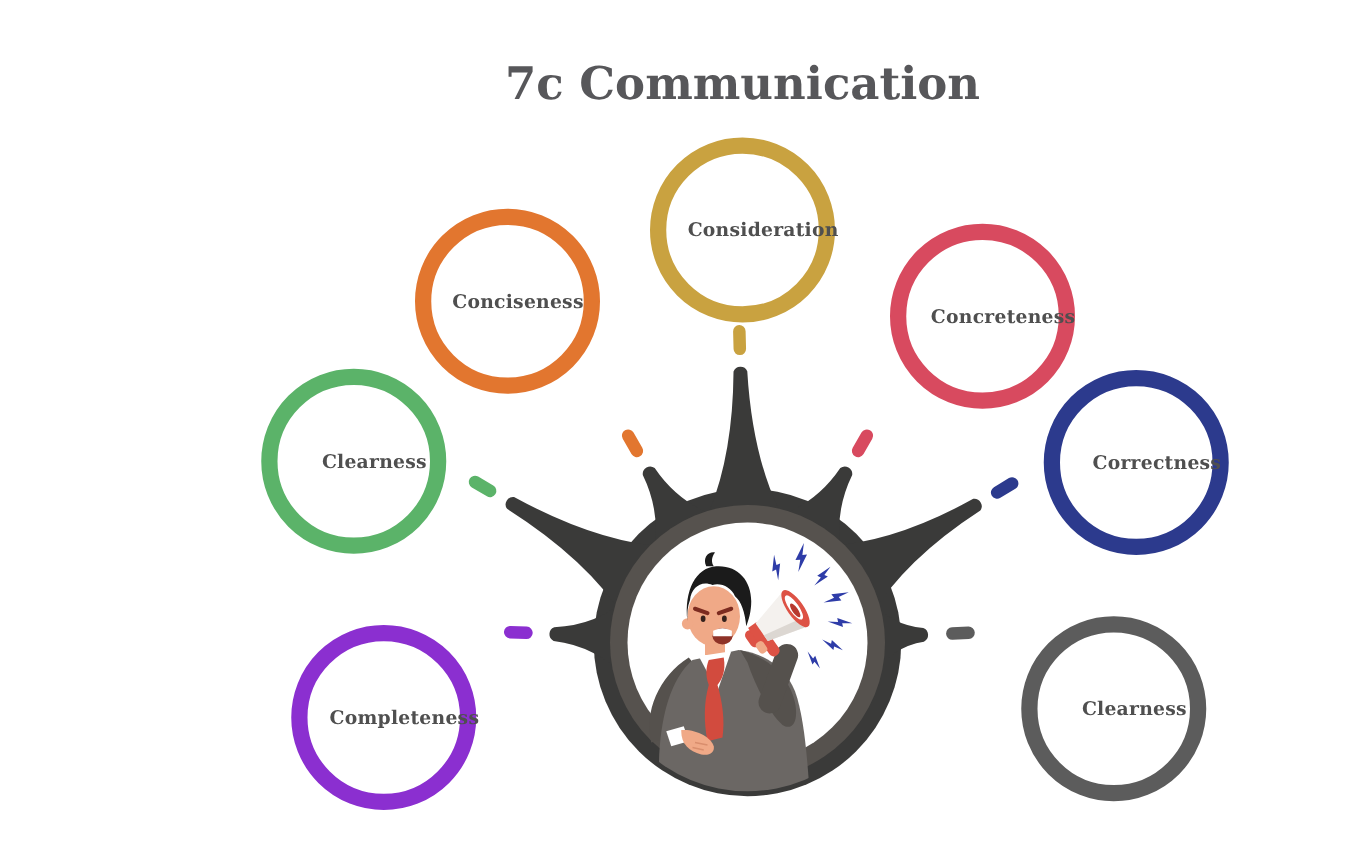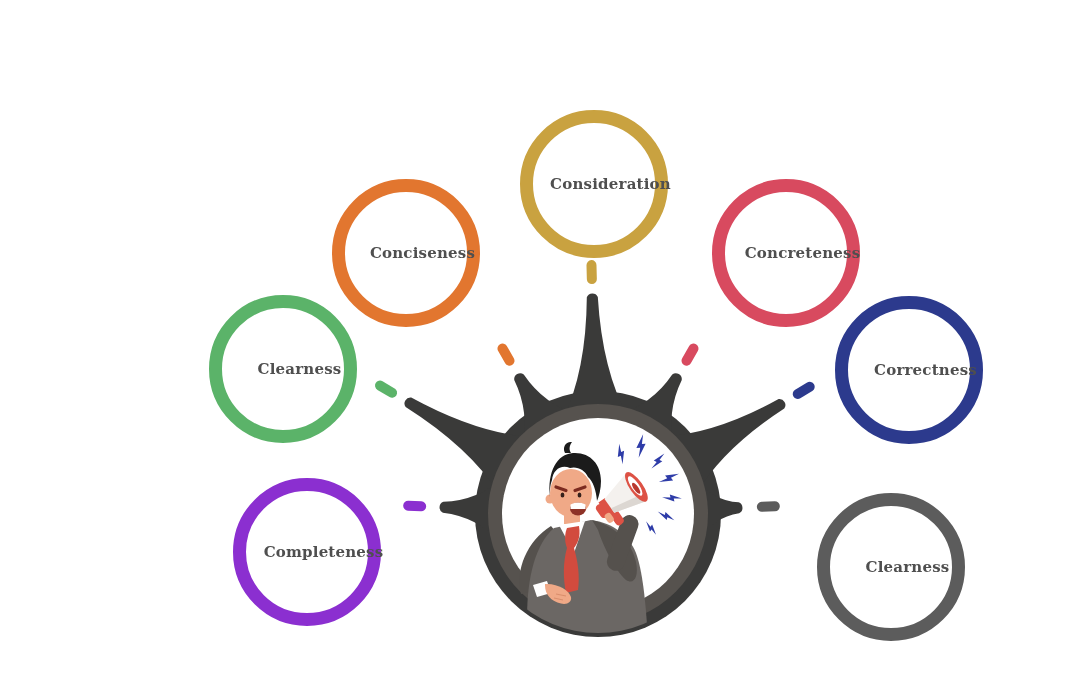--- a/index.html
+++ b/index.html
@@ -33,32 +33,33 @@
   .node-label{
     font-size:15px;
     font-weight:bold;
     color:#4f4f4f;
     white-space:nowrap;
     letter-spacing:0.2px;
     margin-left:33px;
   }
   
   .n-consideration{left:520px;top:110px;}
-  .n-conciseness {left:332px;top:179px;}
+  .n-conciseness {left:332px;top:167px;justify-content:flex-end;}
   .n-clearness   {left:209px;top:295px;}
-  .n-completeness{left:233px;top:478px;}
+  .n-completeness{left:233px;top:500px;}
   .n-concreteness{left:712px;top:179px;}
   .n-correctness {left:835px;top:296px;}
   .n-courtesy    {left:817px;top:493px;}
 </style>
 </head>
 <body>
 
 <div class="canvas">
 
+  <div class="title">7c Communication</div>
 
   <svg class="hub-svg" width="1078" height="694" viewBox="0 0 1078 694">
     <defs>
       <clipPath id="hubclip">
           <circle cx="598" cy="514" r="119"></circle>
         </clipPath>
       <path id="bolt" d="M 2.6 -9.5 L -4 1.4 L -0.8 1.4 L -2.8 9.5 L 4 -1.6 L 0.9 -1.6 Z"></path>
     </defs>
 
     <circle cx="598" cy="514" r="123" fill="#3a3a39"></circle>

